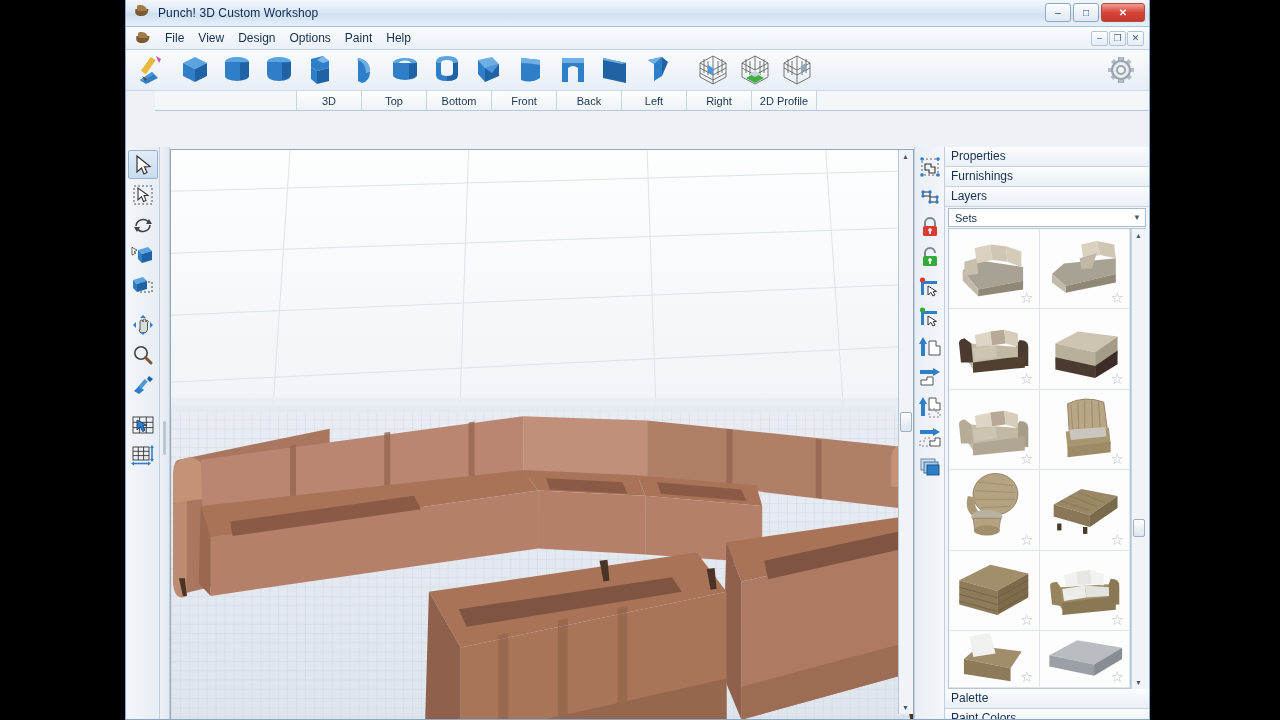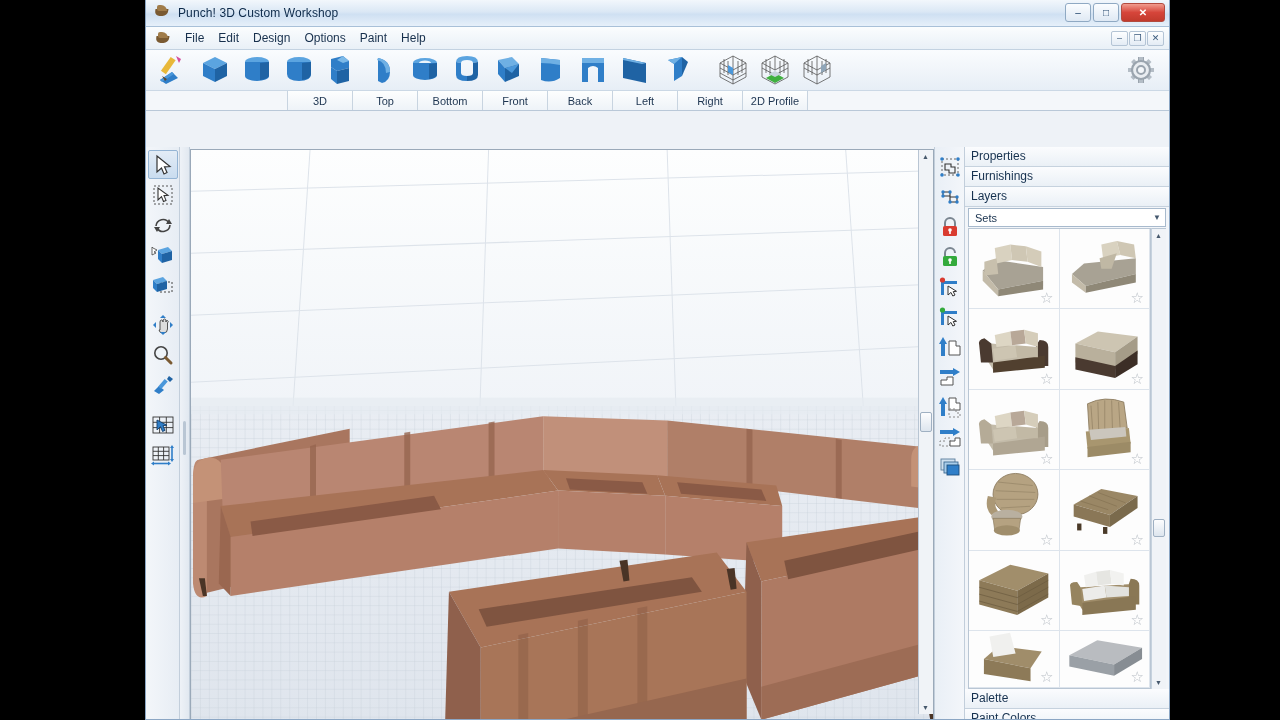--- a/index.html
+++ b/index.html
@@ -1,19 +1,19 @@
 <!DOCTYPE html>
 <html><head>
 <meta charset="utf-8">
 <style>
   * { box-sizing: border-box; margin:0; padding:0; }
   html,body { width:1280px; height:720px; overflow:hidden; background:#000; }
   body { font-family:"Liberation Sans", sans-serif; font-size:11px; color:#1a1a1a; }
 
-  #app { position:absolute; left:145px; top:0; width:1025px; height:720px;
+  #app { position:absolute; left:125px; top:0; width:1025px; height:720px;
          background:#eef2f7; overflow:hidden;
          border:1px solid #8ba6c4; border-top:none; }
 
   
   .titlebar { height:27px; position:relative;
     background:linear-gradient(180deg,#f2f7fc 0%,#dbe8f5 45%,#cfe0f2 55%,#e6f0fa 100%);
     border-bottom:1px solid #a8c0d8; display:flex; align-items:center; }
   .titlebar .tb-icon { width:18px; height:16px; margin:0 6px 0 8px; position:relative; }
   .boat { width:16px; height:13px; position:relative; }
   .boat:before{ content:""; position:absolute; left:1px; top:4px; width:13px; height:7px;
@@ -47,21 +47,21 @@
              border-bottom:1px solid #cbd8e5; display:flex; align-items:center;
              padding-left:6px; position:relative; }
   .tbtn { width:42px; height:36px; display:flex; align-items:center; justify-content:center;
           border:1px solid transparent; border-radius:3px; }
   .gear-btn { position:absolute; right:8px; width:40px; height:36px;
               display:flex;align-items:center;justify-content:center; }
   svg { display:block; }
 
   
   .viewtabs { height:20px; background:#edf2f7; border-bottom:1px solid #b9c8d8;
-              display:flex; align-items:stretch; }
+              display:flex; align-items:stretch;margin-left:29px; }
   .vt-spacer { width:142px; border-right:1px solid #c8d4e0; background:#f4f7fa; }
   .vtab { width:65px; border-right:1px solid #c8d4e0;
           background:linear-gradient(180deg,#fdfefe,#eef3f8);
           display:flex; align-items:center; justify-content:center;
           font-size:11px; color:#1d3450; }
   .vt-rest { flex:1; background:#f4f7fa; }
 
   
   .body { display:flex; height:582px;margin-top:36px; }
 
@@ -151,21 +151,21 @@
       <div class="wb">□</div>
       <div class="wb close">✕</div>
     </div>
   </div>
 
   <div class="menubar">
     <div class="m-icon">
         <div class="boat"></div>
       </div>
     <div class="menu-item">File</div>
-    <div class="menu-item">Edit</div>
+    <div class="menu-item">View</div>
     <div class="menu-item">Design</div>
     <div class="menu-item">Options</div>
     <div class="menu-item">Paint</div>
     <div class="menu-item">Help</div>
     <div class="mdi-btns">
       <div class="mdib">–</div>
       <div class="mdib">❐</div>
       <div class="mdib">✕</div>
     </div>
   </div>

